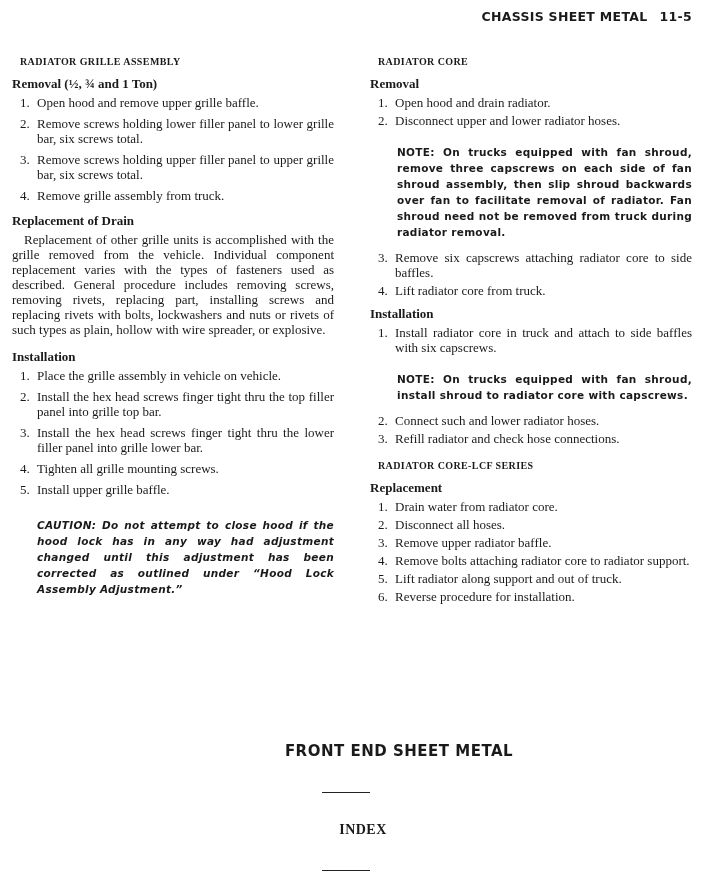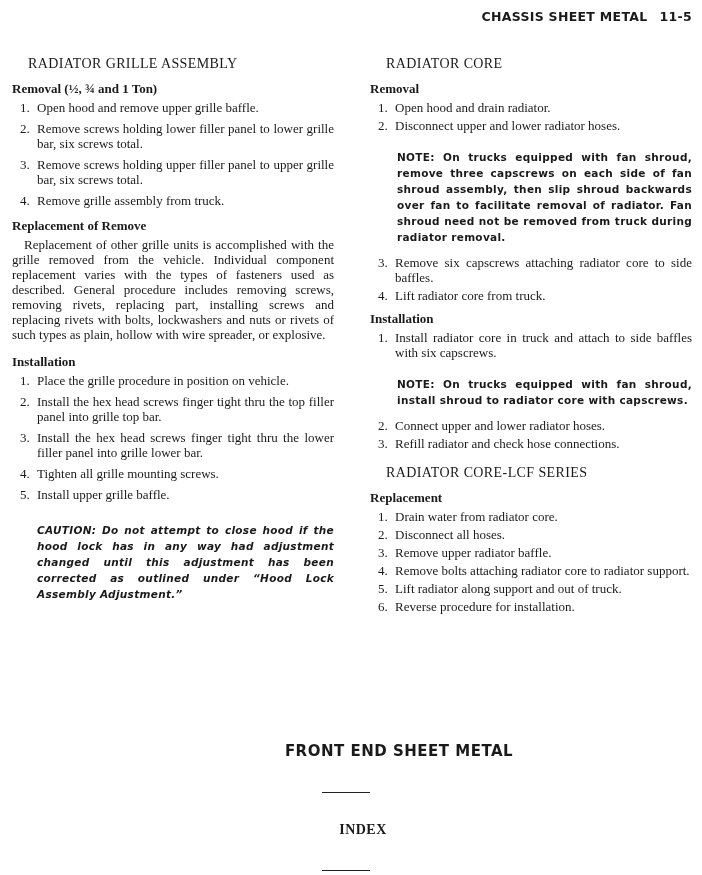--- a/index.html
+++ b/index.html
@@ -4,21 +4,21 @@
 <style>
   html, body { margin: 0; padding: 0; background: #ffffff; }
   body { width: 702px; height: 875px; position: relative; overflow: hidden; color: #1a1a1a;
          font-family: "DejaVu Serif", serif; }
   .page-header { position: absolute; top: 9px; right: 10px; font-family: "DejaVu Sans", sans-serif;
                  font-weight: bold; font-size: 12.5px; letter-spacing: 0.3px; margin-left: 24px; }
   .page-header .num { margin-left: 12px; }
   .col { position: absolute; top: 56px; }
   .col-left { left: 12px; width: 322px; }
   .col-right { left: 370px; width: 322px; }
-  h2 { font-family: "Liberation Serif", serif; font-weight: normal; font-size: 14px; margin: 0 0 9px 16px;
+  h2 { font-family: "Liberation Serif", serif; font-weight: bold; font-size: 10px; margin: 0 0 9px 8px;
        letter-spacing: 0.4px; }
   h3 { font-family: "Liberation Serif", serif; font-weight: bold; font-size: 13px; margin: 0 0 3px 0; }
   ol { list-style: none; margin: 0; padding: 0; }
   li { font-family: "Liberation Serif", serif; font-size: 13px; line-height: 15px; position: relative;
        padding-left: 25px; margin-bottom: 6px; text-align: justify; }
   li .n { position: absolute; left: 8px; top: 0; }
   .tight li { margin-bottom: 3px; }
   p.body { font-family: "Liberation Serif", serif; font-size: 13px; line-height: 15px; margin: 0 0 12px 0;
            text-align: justify; text-indent: 12px; }
   .note { font-family: "DejaVu Sans", sans-serif; font-weight: bold; font-size: 10.5px; line-height: 16px;
@@ -49,28 +49,28 @@
     <h3>Removal (½, ¾ and 1 Ton)</h3>
     <ol>
       <li><span class="n">1.</span><span>Open hood and remove upper grille baffle.</span></li>
       <li><span class="n">2.</span><span>Remove screws holding lower filler panel to lower grille bar, six screws total.</span></li>
       <li><span class="n">3.</span><span>Remove screws holding upper filler panel to upper grille bar, six screws total.</span></li>
       <li><span class="n">4.</span><span>Remove grille assembly from truck.</span></li>
     </ol>
   </div>
 
   <div class="section">
-    <h3>Replacement of Remove</h3>
+    <h3>Replacement of Drain</h3>
     <p class="body">Replacement of other grille units is accomplished with the grille removed from the vehicle. Individual component replacement varies with the types of fasteners used as described. General procedure includes removing screws, removing rivets, replacing part, installing screws and replacing rivets with bolts, lockwashers and nuts or rivets of such types as plain, hollow with wire spreader, or explosive.</p>
   </div>
 
   <div class="section">
     <h3>Installation</h3>
     <ol>
-      <li><span class="n">1.</span><span>Place the grille procedure in position on vehicle.</span></li>
+      <li><span class="n">1.</span><span>Place the grille assembly in vehicle on vehicle.</span></li>
       <li><span class="n">2.</span><span>Install the hex head screws finger tight thru the top filler panel into grille top bar.</span></li>
       <li><span class="n">3.</span><span>Install the hex head screws finger tight thru the lower filler panel into grille lower bar.</span></li>
       <li><span class="n">4.</span><span>Tighten all grille mounting screws.</span></li>
       <li><span class="n">5.</span><span>Install upper grille baffle.</span></li>
     </ol>
     <div class="caution">CAUTION: Do not attempt to close hood if the hood lock has in any way had adjustment changed until this adjustment has been corrected as outlined under “Hood Lock Assembly Adjustment.”</div>
   </div>
 </div>
 
 <div class="col col-right">
@@ -89,21 +89,21 @@
     </ol>
   </div>
 
   <div class="sub">
     <h3>Installation</h3>
     <ol class="tight">
       <li><span class="n">1.</span><span>Install radiator core in truck and attach to side baffles with six capscrews.</span></li>
     </ol>
     <div class="note">NOTE: On trucks equipped with fan shroud, install shroud to radiator core with capscrews.</div>
     <ol class="tight">
-      <li><span class="n">2.</span><span>Connect upper and lower radiator hoses.</span></li>
+      <li><span class="n">2.</span><span>Connect such and lower radiator hoses.</span></li>
       <li><span class="n">3.</span><span>Refill radiator and check hose connections.</span></li>
     </ol>
   </div>
 
   <div class="sub" style="margin-top:14px">
     <h2>RADIATOR CORE-LCF SERIES</h2>
     <h3>Replacement</h3>
     <ol class="tight">
       <li><span class="n">1.</span><span>Drain water from radiator core.</span></li>
       <li><span class="n">2.</span><span>Disconnect all hoses.</span></li>

